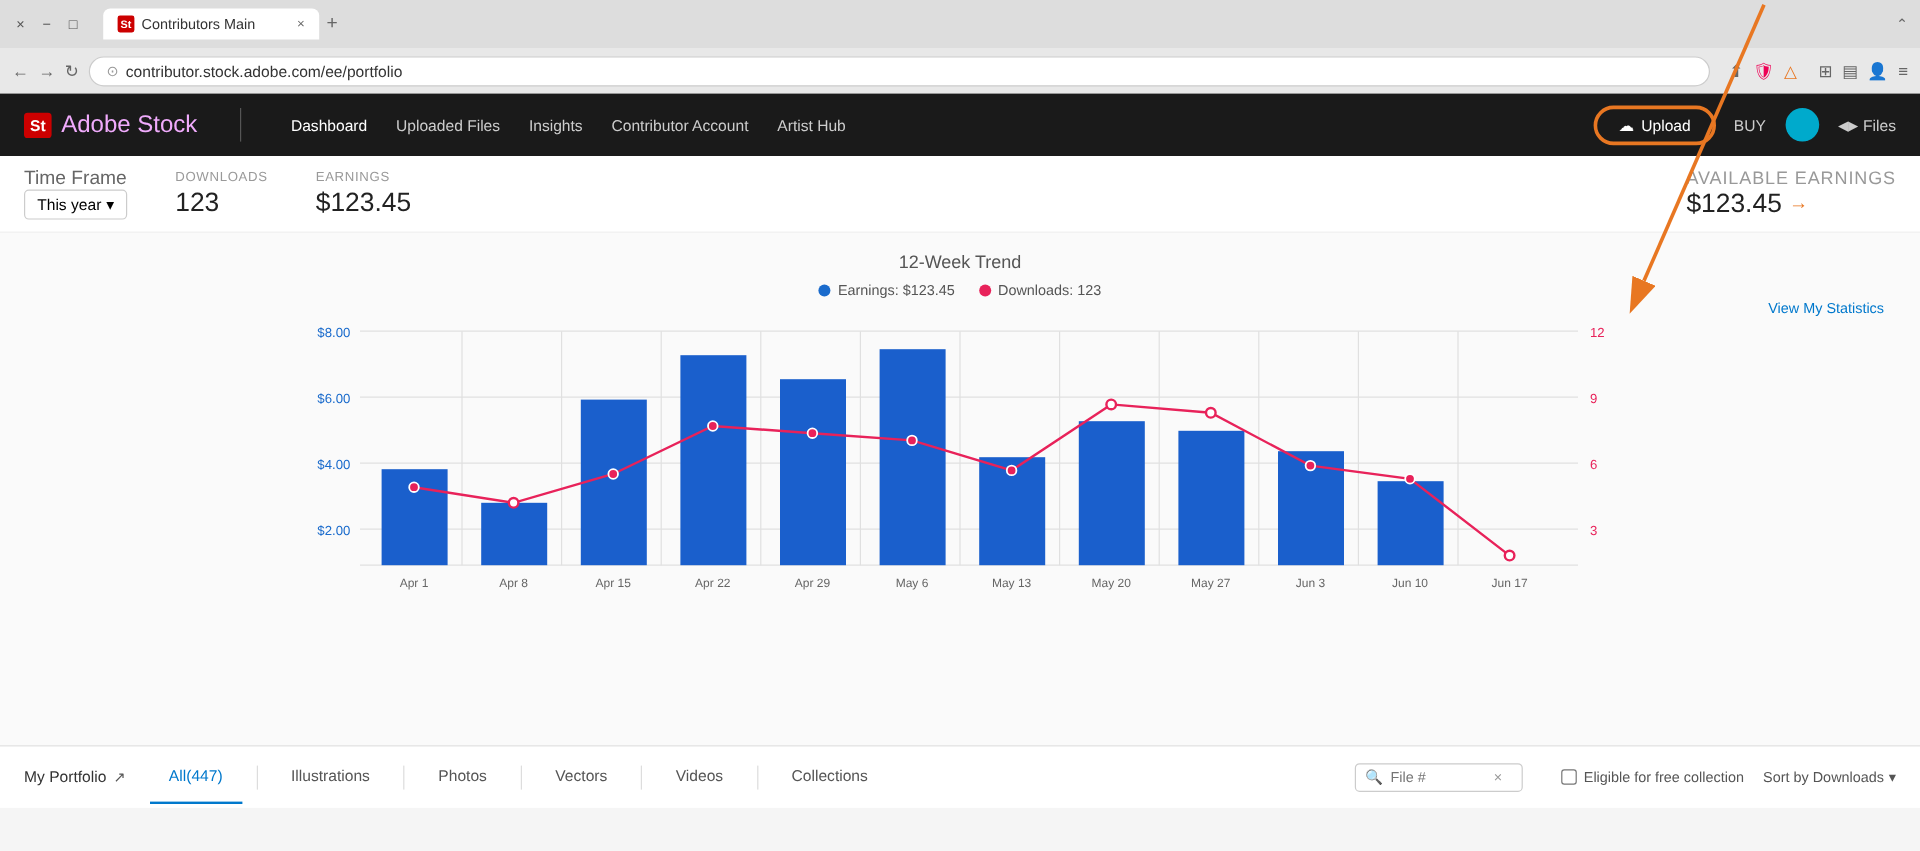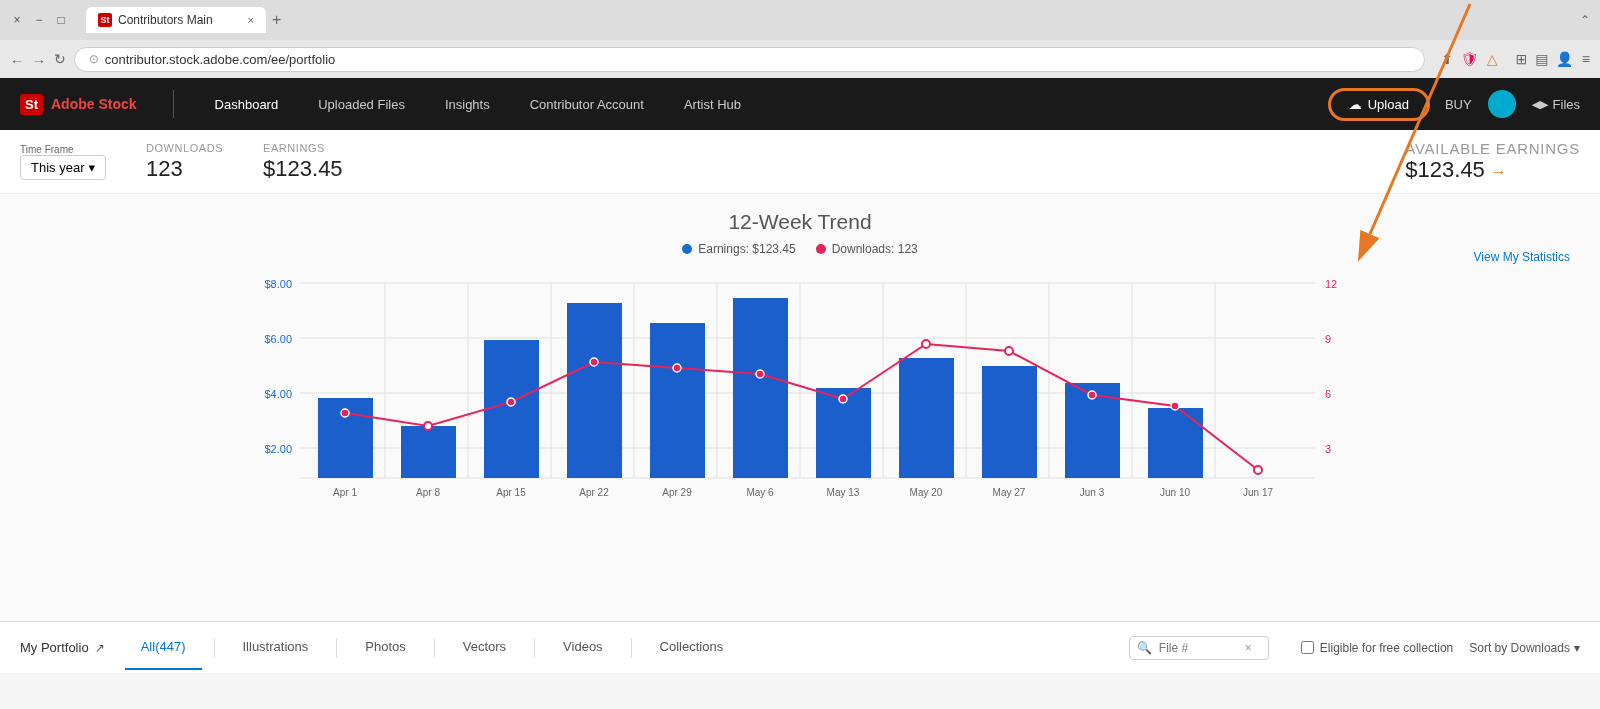--- a/index.html
+++ b/index.html
@@ -17,47 +17,47 @@
     .tab-new { background: none; border: none; font-size: 16px; color: #666; margin-left: 6px; cursor: pointer; }
     .address-bar { display: flex; align-items: center; padding: 4px 10px; background: #e8e8e8; height: 38px; gap: 8px; }
     .nav-btn { background: none; border: none; font-size: 14px; color: #666; cursor: pointer; }
     .url-field { flex: 1; background: #fff; border: 1px solid #ccc; border-radius: 20px; padding: 4px 14px; font-size: 13px; color: #333; display: flex; align-items: center; gap: 6px; }
     .browser-actions { display: flex; gap: 8px; align-items: center; margin-left: 8px; }
 
     
     .app-header { background: #1a1a1a; display: flex; align-items: center; height: 52px; padding: 0 20px; }
     .logo-area { display: flex; align-items: center; gap: 8px; margin-right: 20px; }
     .logo-box { background: #cc0000; color: white; font-weight: bold; font-size: 13px; padding: 3px 5px; border-radius: 3px; }
-    .logo-text { color: #ef4444; font-size: 14px; font-weight: 700; }
+    .logo-text { color: #f0abfc; font-size: 20px; font-weight: 400; }
     .divider-v { width: 1px; height: 28px; background: #555; margin: 0 16px; }
-    .nav-links { display: flex; gap: 40px; padding-left: 25px; }
+    .nav-links { display: flex; gap: 24px; padding-left: 25px; }
     .nav-link { color: #ccc; font-size: 13px; text-decoration: none; cursor: pointer; }
     .nav-link.active { color: white; }
     .header-right { margin-left: auto; display: flex; align-items: center; gap: 16px; }
     .upload-btn { background: transparent; border: 2px solid #e87722; border-radius: 20px; color: white; font-size: 13px; padding: 6px 18px; cursor: pointer; display: flex; align-items: center; gap: 6px; position: relative; }
     .upload-btn-highlight { position: absolute; inset: -3px; border: 2px solid #e87722; border-radius: 22px; pointer-events: none; }
     .buy-link { color: #ccc; font-size: 13px; cursor: pointer; }
     .avatar { width: 28px; height: 28px; border-radius: 50%; background: #00aacc; }
 
     
     .dashboard { background: white; display: flex; flex-direction: column; height: calc(709px - 40px - 36px - 38px - 52px); }
     .stats-row { display: flex; align-items: center; padding: 12px 20px; border-bottom: 1px solid #eee; gap: 40px; height: 64px; }
-    .timeframe-label { font-size: 10px; color: #666; }
+    .timeframe-label { font-size: 16px; color: #666; }
     .timeframe-select { display: flex; align-items: flex-end; gap: 4px; border: 1px solid #ccc; border-radius: 4px; padding: 4px 10px; font-size: 13px; cursor: pointer; }
     .stat-block { display: flex; flex-direction: column; gap: 2px; }
     .stat-label { font-size: 11px; color: #999; letter-spacing: 0.05em; text-transform: uppercase; }
     .stat-value { font-size: 22px; color: #222; font-weight: 400; }
     .available-earnings { margin-left: auto; text-align: right; }
     .available-label { font-size: 15px; color: #999; text-transform: uppercase; letter-spacing: 0.05em; }
     .available-value { font-size: 22px; color: #222; display: flex; align-items: center; gap: 6px; }
     .arrow-link { color: #e87722; font-size: 16px; }
 
     
     .chart-area { flex: 1; padding: 16px 30px 10px; position: relative; background: #fafafa; }
-    .chart-title { text-align: center; font-size: 21px; color: #555; margin-bottom: 8px; }
+    .chart-title { text-align: center; font-size: 15px; color: #555; margin-bottom: 8px; }
     .chart-legend { display: flex; align-items: center; gap: 20px; justify-content: center; margin-bottom: 12px; }
     .legend-item { display: flex; align-items: center; gap: 6px; font-size: 12px; color: #555; }
     .legend-dot { width: 10px; height: 10px; border-radius: 50%; }
     .view-stats-link { position: absolute; right: 30px; top: 56px; font-size: 12px; color: #0078cc; cursor: pointer; }
 
     .chart-container { position: relative; width: 100%; height: 260px; margin-top: 4px; }
     .chart-svg { width: 100%; height: 100%; }
 
     
     .portfolio-bar { background: white; border-top: 1px solid #ddd; display: flex; align-items: center; padding: 0 20px; height: 52px; gap: 0; }

